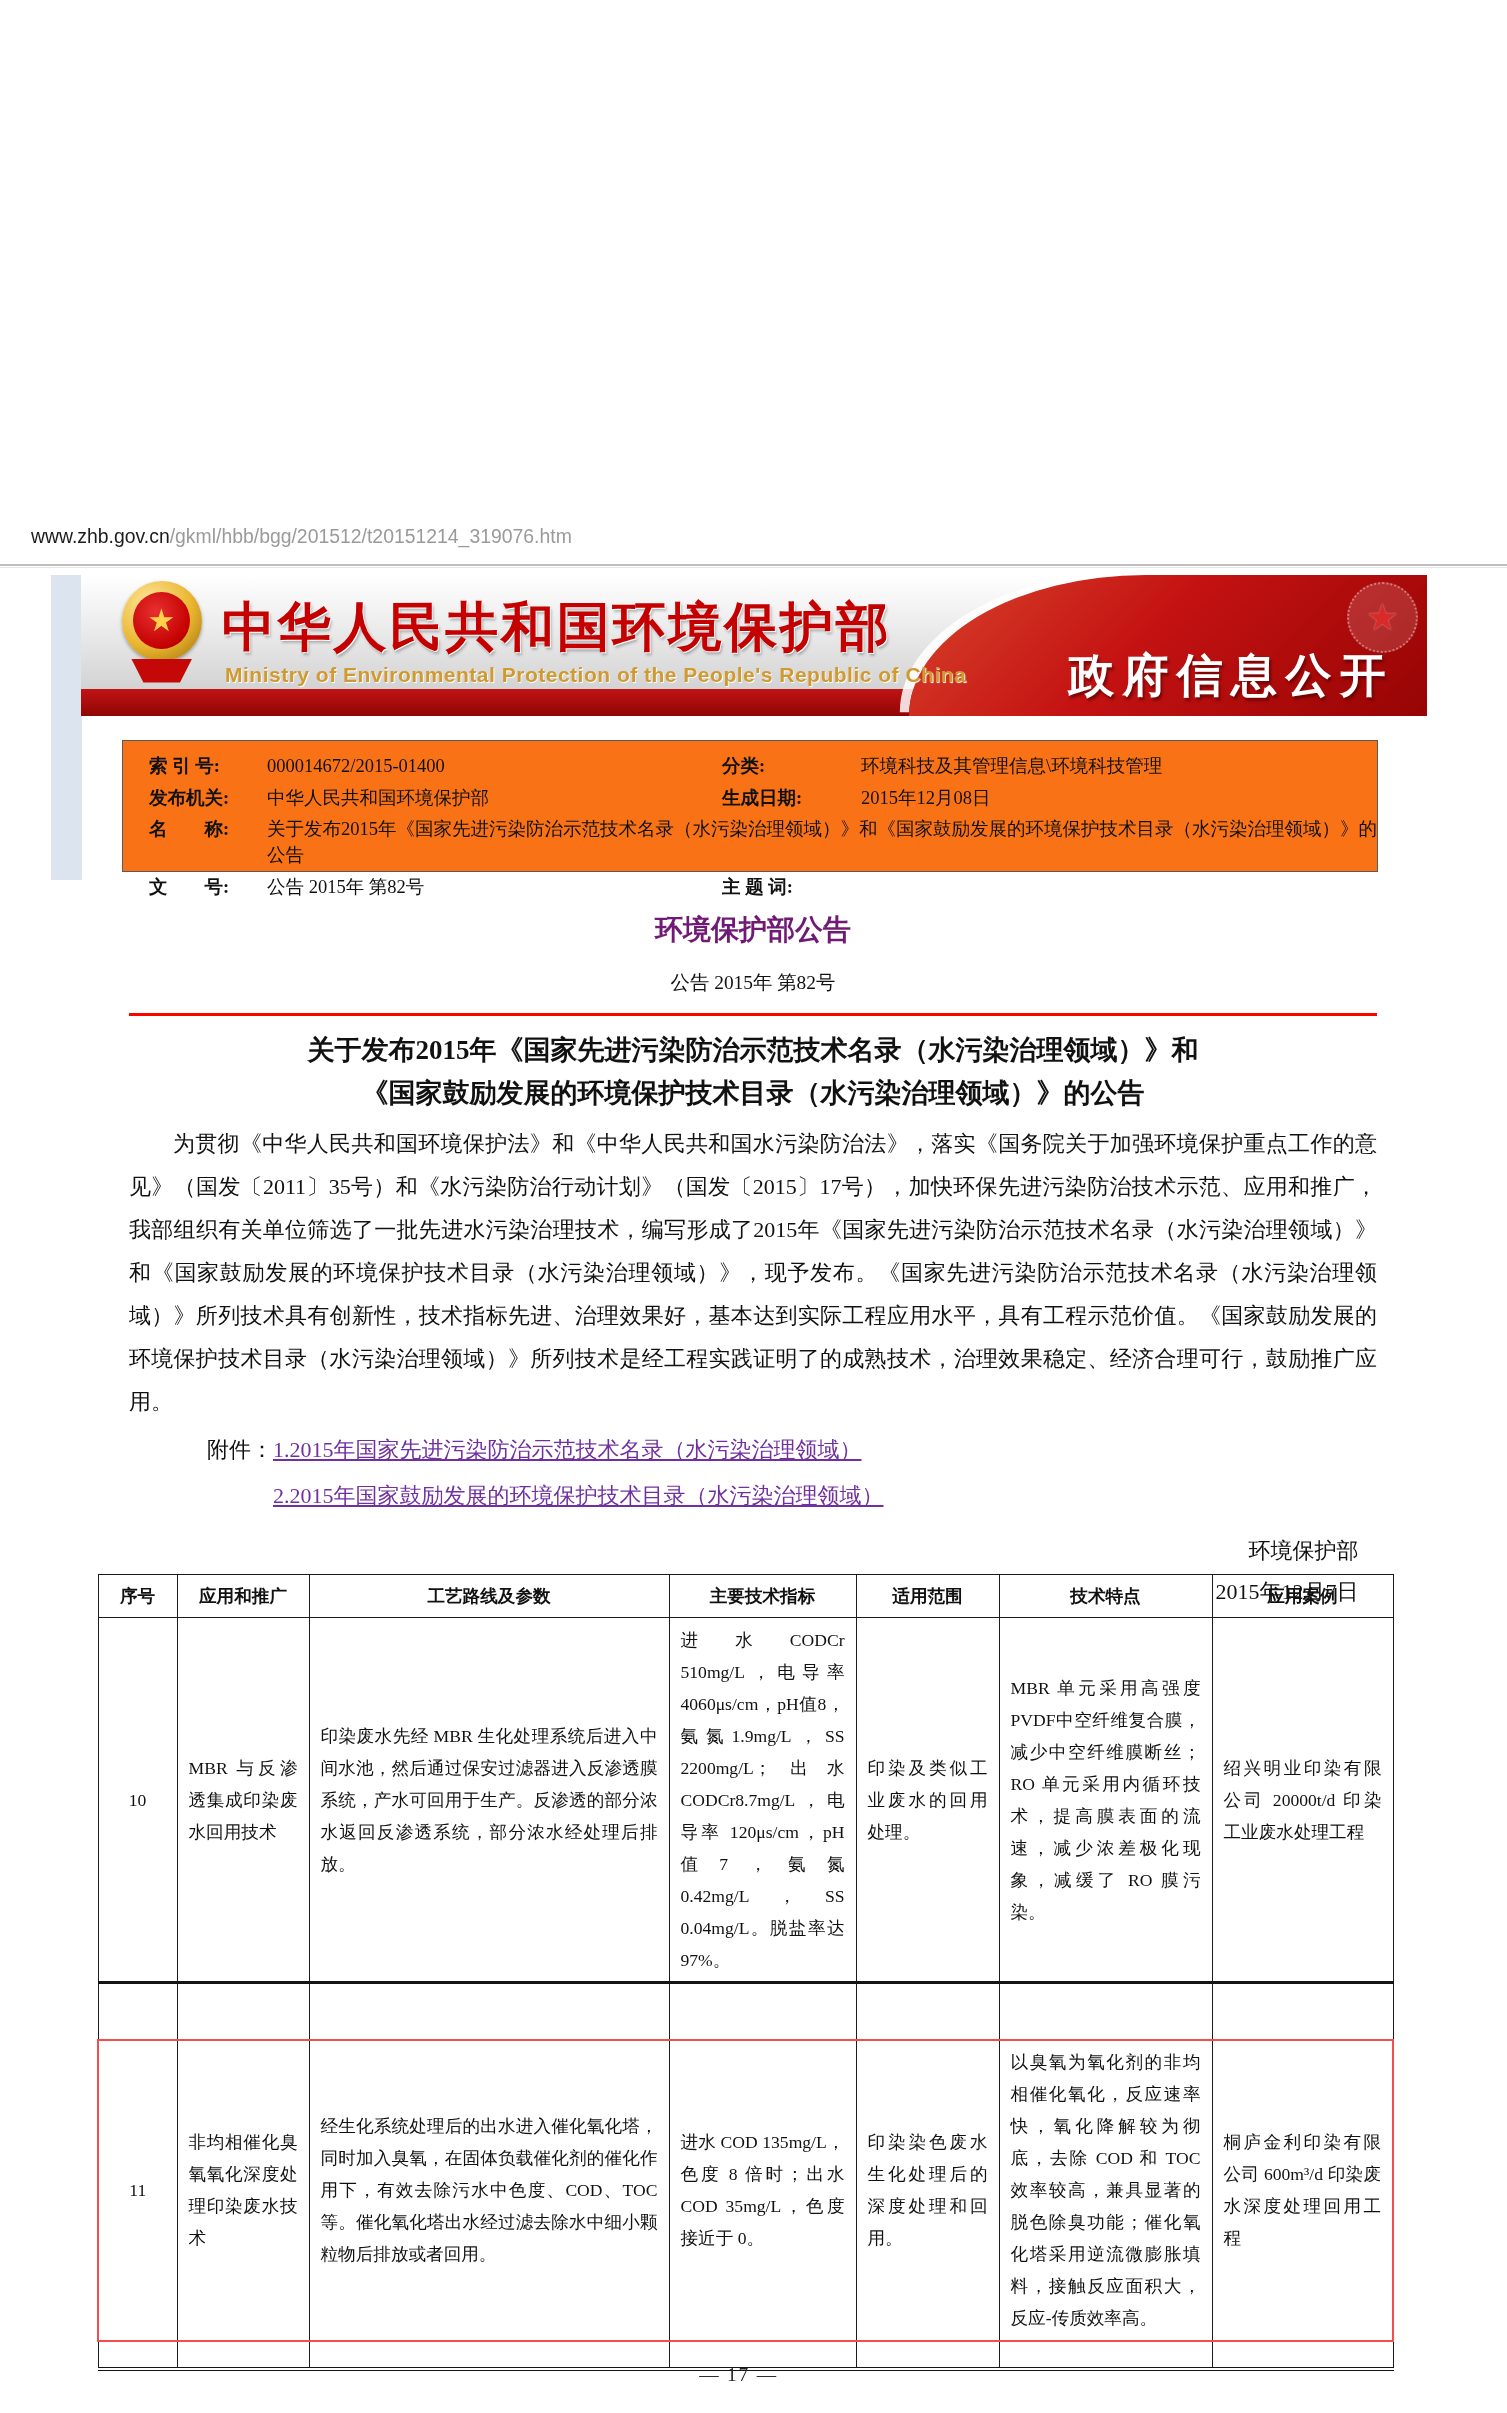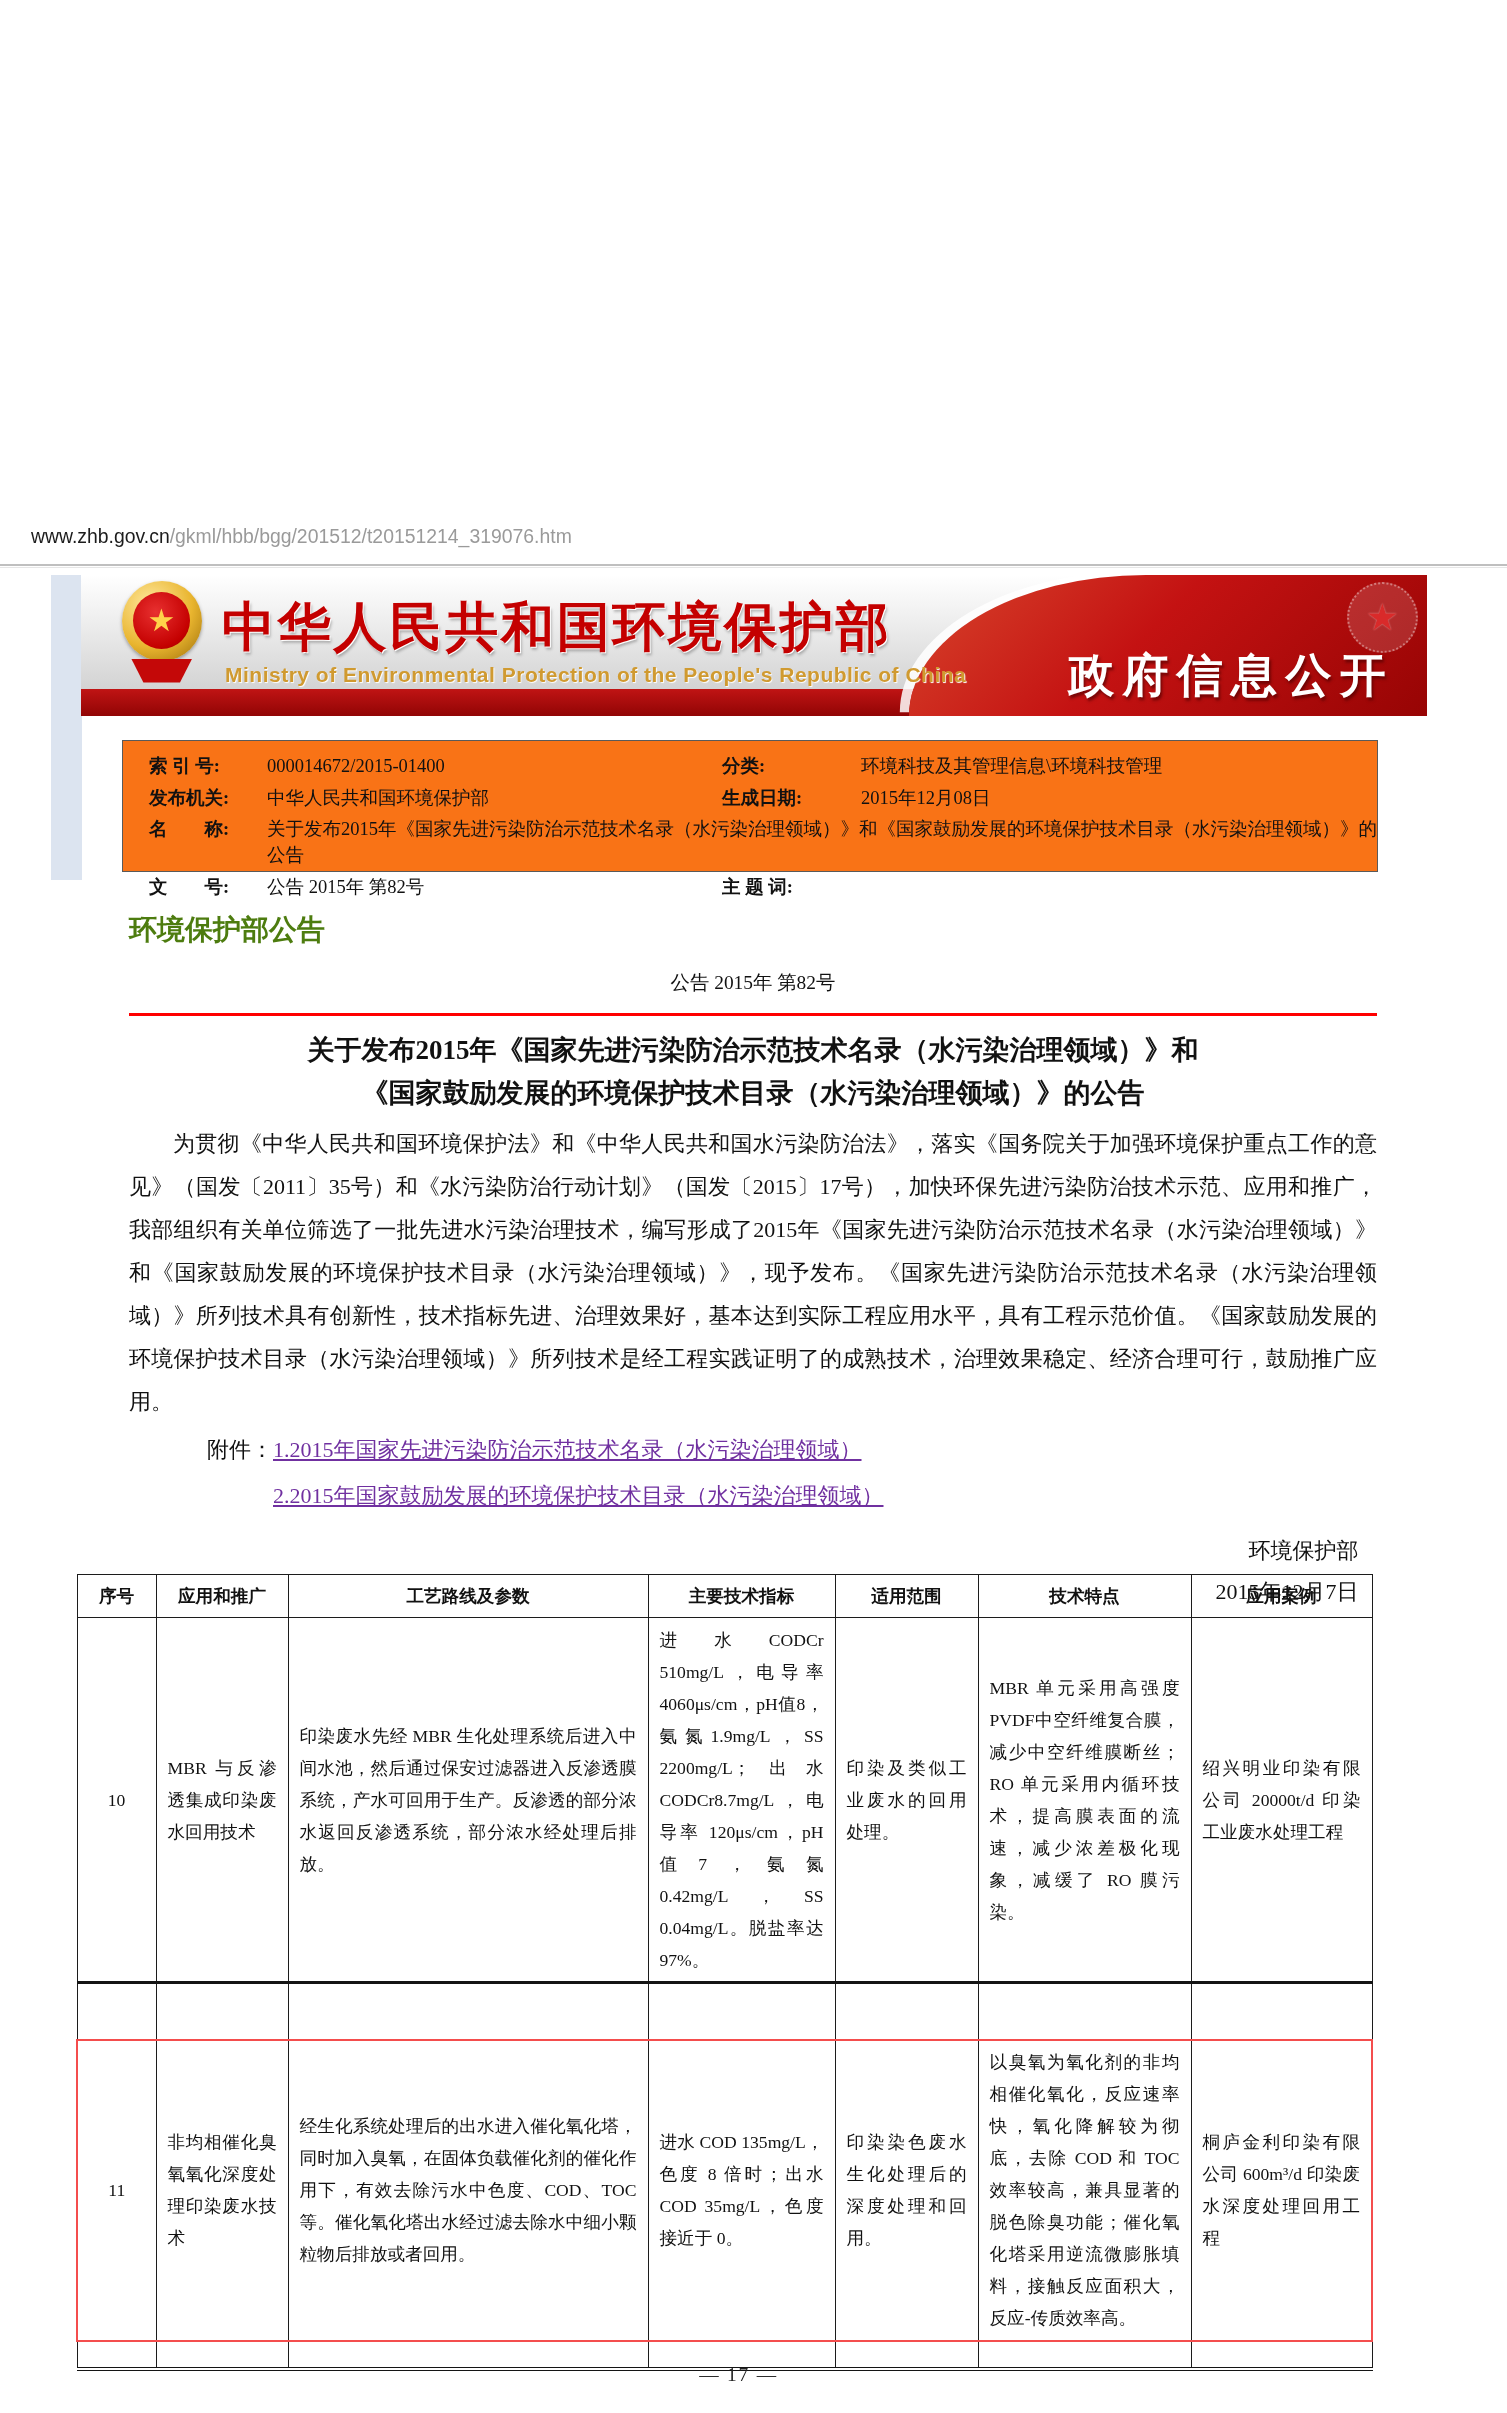--- a/index.html
+++ b/index.html
@@ -57,31 +57,31 @@
     border:1.8px solid #5a5a5a;background:#f97316;box-sizing:border-box;
     font-size:18.5px;padding:9.2px 0 0 0;}
   .meta-row{display:grid;grid-template-columns:118px 455px 139px auto;
     padding:2.8px 0 2.8px 26px;line-height:26px;}
   .meta-row.full{grid-template-columns:118px auto;}
   .meta-label{font-weight:bold;white-space:nowrap;}
   .meta-value{color:#111;}
 
   
   .doc{position:absolute;left:129px;top:911px;width:1248px;}
-  .doc-org{font-size:28px;font-weight:bold;color:#4d7c0f;text-align:left;margin:0 0 20.3px 0;}
+  .doc-org{font-size:28px;font-weight:bold;color:#701a75;text-align:center;margin:0 0 20.3px 0;}
   .doc-no{font-size:19.4px;text-align:center;margin:0 0 16.6px 0;}
   .doc-redline{height:2.8px;background:#ff0000;margin:0 0 13px 0;}
   .doc-title{font-size:27px;font-weight:bold;text-align:center;line-height:43px;margin:0 0 7.4px 0;}
   .doc-body{font-size:22px;line-height:43px;text-align:justify;text-indent:2em;margin:0;}
   .doc-atts{margin:3.7px 0 0 78px;font-size:22px;line-height:46px;}
   .att-link{color:#7030a0;text-decoration:underline;cursor:pointer;}
   .doc-sign{margin-top:11px;text-align:right;padding-right:18.5px;font-size:22px;line-height:41px;}
 
   
-  .apx{position:absolute;left:76px;top:1574px;width:1295px;}
+  .apx{position:absolute;left:97px;top:1574px;width:1295px;}
   table.apx-table{border-collapse:collapse;table-layout:fixed;width:1295px;
     font-size:17.6px;line-height:32px;}
   .apx-table th,.apx-table td{border:1.8px solid #1c1c1c;padding:5.5px 11px;
     vertical-align:middle;box-sizing:border-box;}
   .apx-table th{font-weight:bold;text-align:center;height:43px;padding:1.8px;}
   .c-no{text-align:center;}
   .c-just{text-align:justify;text-justify:inter-character;}
   tr.r10 td{height:362px;}
   tr.spacer td{height:57px;border-top:3.7px solid #141414;}
   tr.hl td{height:279px;border-top:2.8px solid #f44d4d;border-bottom:2.8px solid #f44d4d;}

